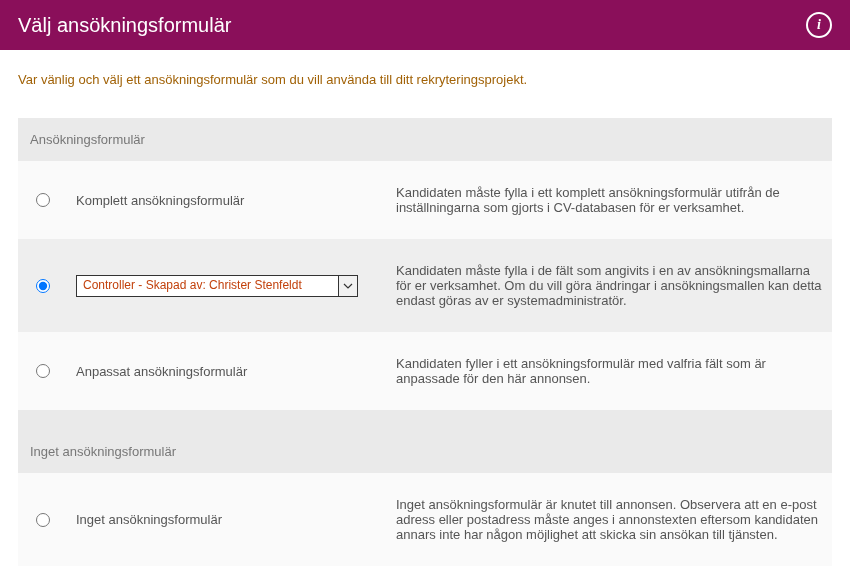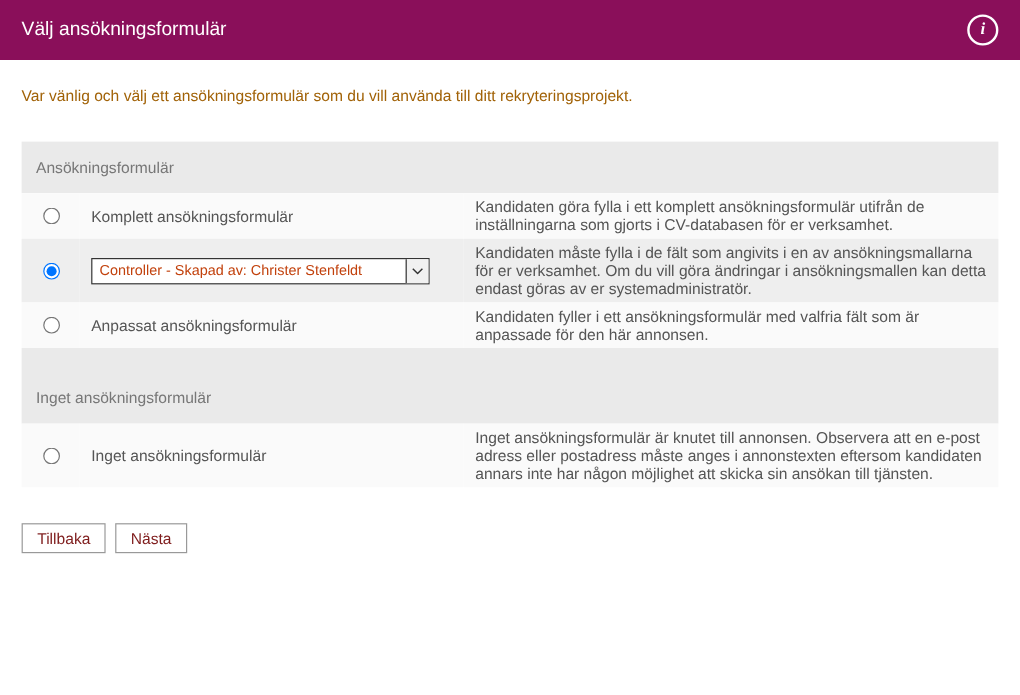--- a/index.html
+++ b/index.html
@@ -13,21 +13,21 @@
     background: #8a0f5a;
     color: #fff;
     padding: 12px 18px;
     display: flex;
     align-items: center;
     justify-content: space-between;
   }
   .header h1 {
     margin: 0;
     font-weight: 400;
-    font-size: 16px;
+    font-size: 20px;
   }
   .info-icon {
     width: 22px;
     height: 22px;
     border: 2px solid #fff;
     border-radius: 50%;
     display: flex;
     align-items: center;
     justify-content: center;
     font-family: Georgia, serif;
@@ -42,21 +42,21 @@
   }
   .table-wrap {
     padding: 0 18px;
   }
   table {
     width: 100%;
     border-collapse: collapse;
     margin-top: 23px;
   }
   td {
-    padding: 4px 10px;
+    padding: 24px 10px;
     vertical-align: middle;
     color: #555;
   }
   .section-row td {
     background: #eaeaea;
     color: #777;
     font-size: 13px;
     padding: 14px 12px;
   }
   .row-even td { background: #fafafa; }
@@ -121,21 +121,21 @@
 <div class="table-wrap">
 <table>
   <tbody>
         <tr class="section-row">
     <td colspan="3">Ansökningsformulär</td>
   </tr>
 
   <tr class="row-even">
     <td class="col-radio"><input type="radio" name="formtype" style=""></td>
     <td class="col-label">Komplett ansökningsformulär</td>
-    <td>Kandidaten göra fylla i ett komplett ansökningsformulär utifrån de inställningarna som gjorts i CV-databasen för er verksamhet.</td>
+    <td>Kandidaten måste fylla i ett komplett ansökningsformulär utifrån de inställningarna som gjorts i CV-databasen för er verksamhet.</td>
   </tr>
 
   <tr class="row-odd">
     <td class="col-radio"><input type="radio" name="formtype" checked="" style=""></td>
     <td class="col-label">
       <div class="select-wrap">
         <div class="select-value">Controller - Skapad av: Christer Stenfeldt</div>
         <div class="select-btn">
           <svg width="10" height="6">
                   <polyline points="1,1 5,5 9,1" fill="none" stroke="#333" stroke-width="1.2"></polyline>

